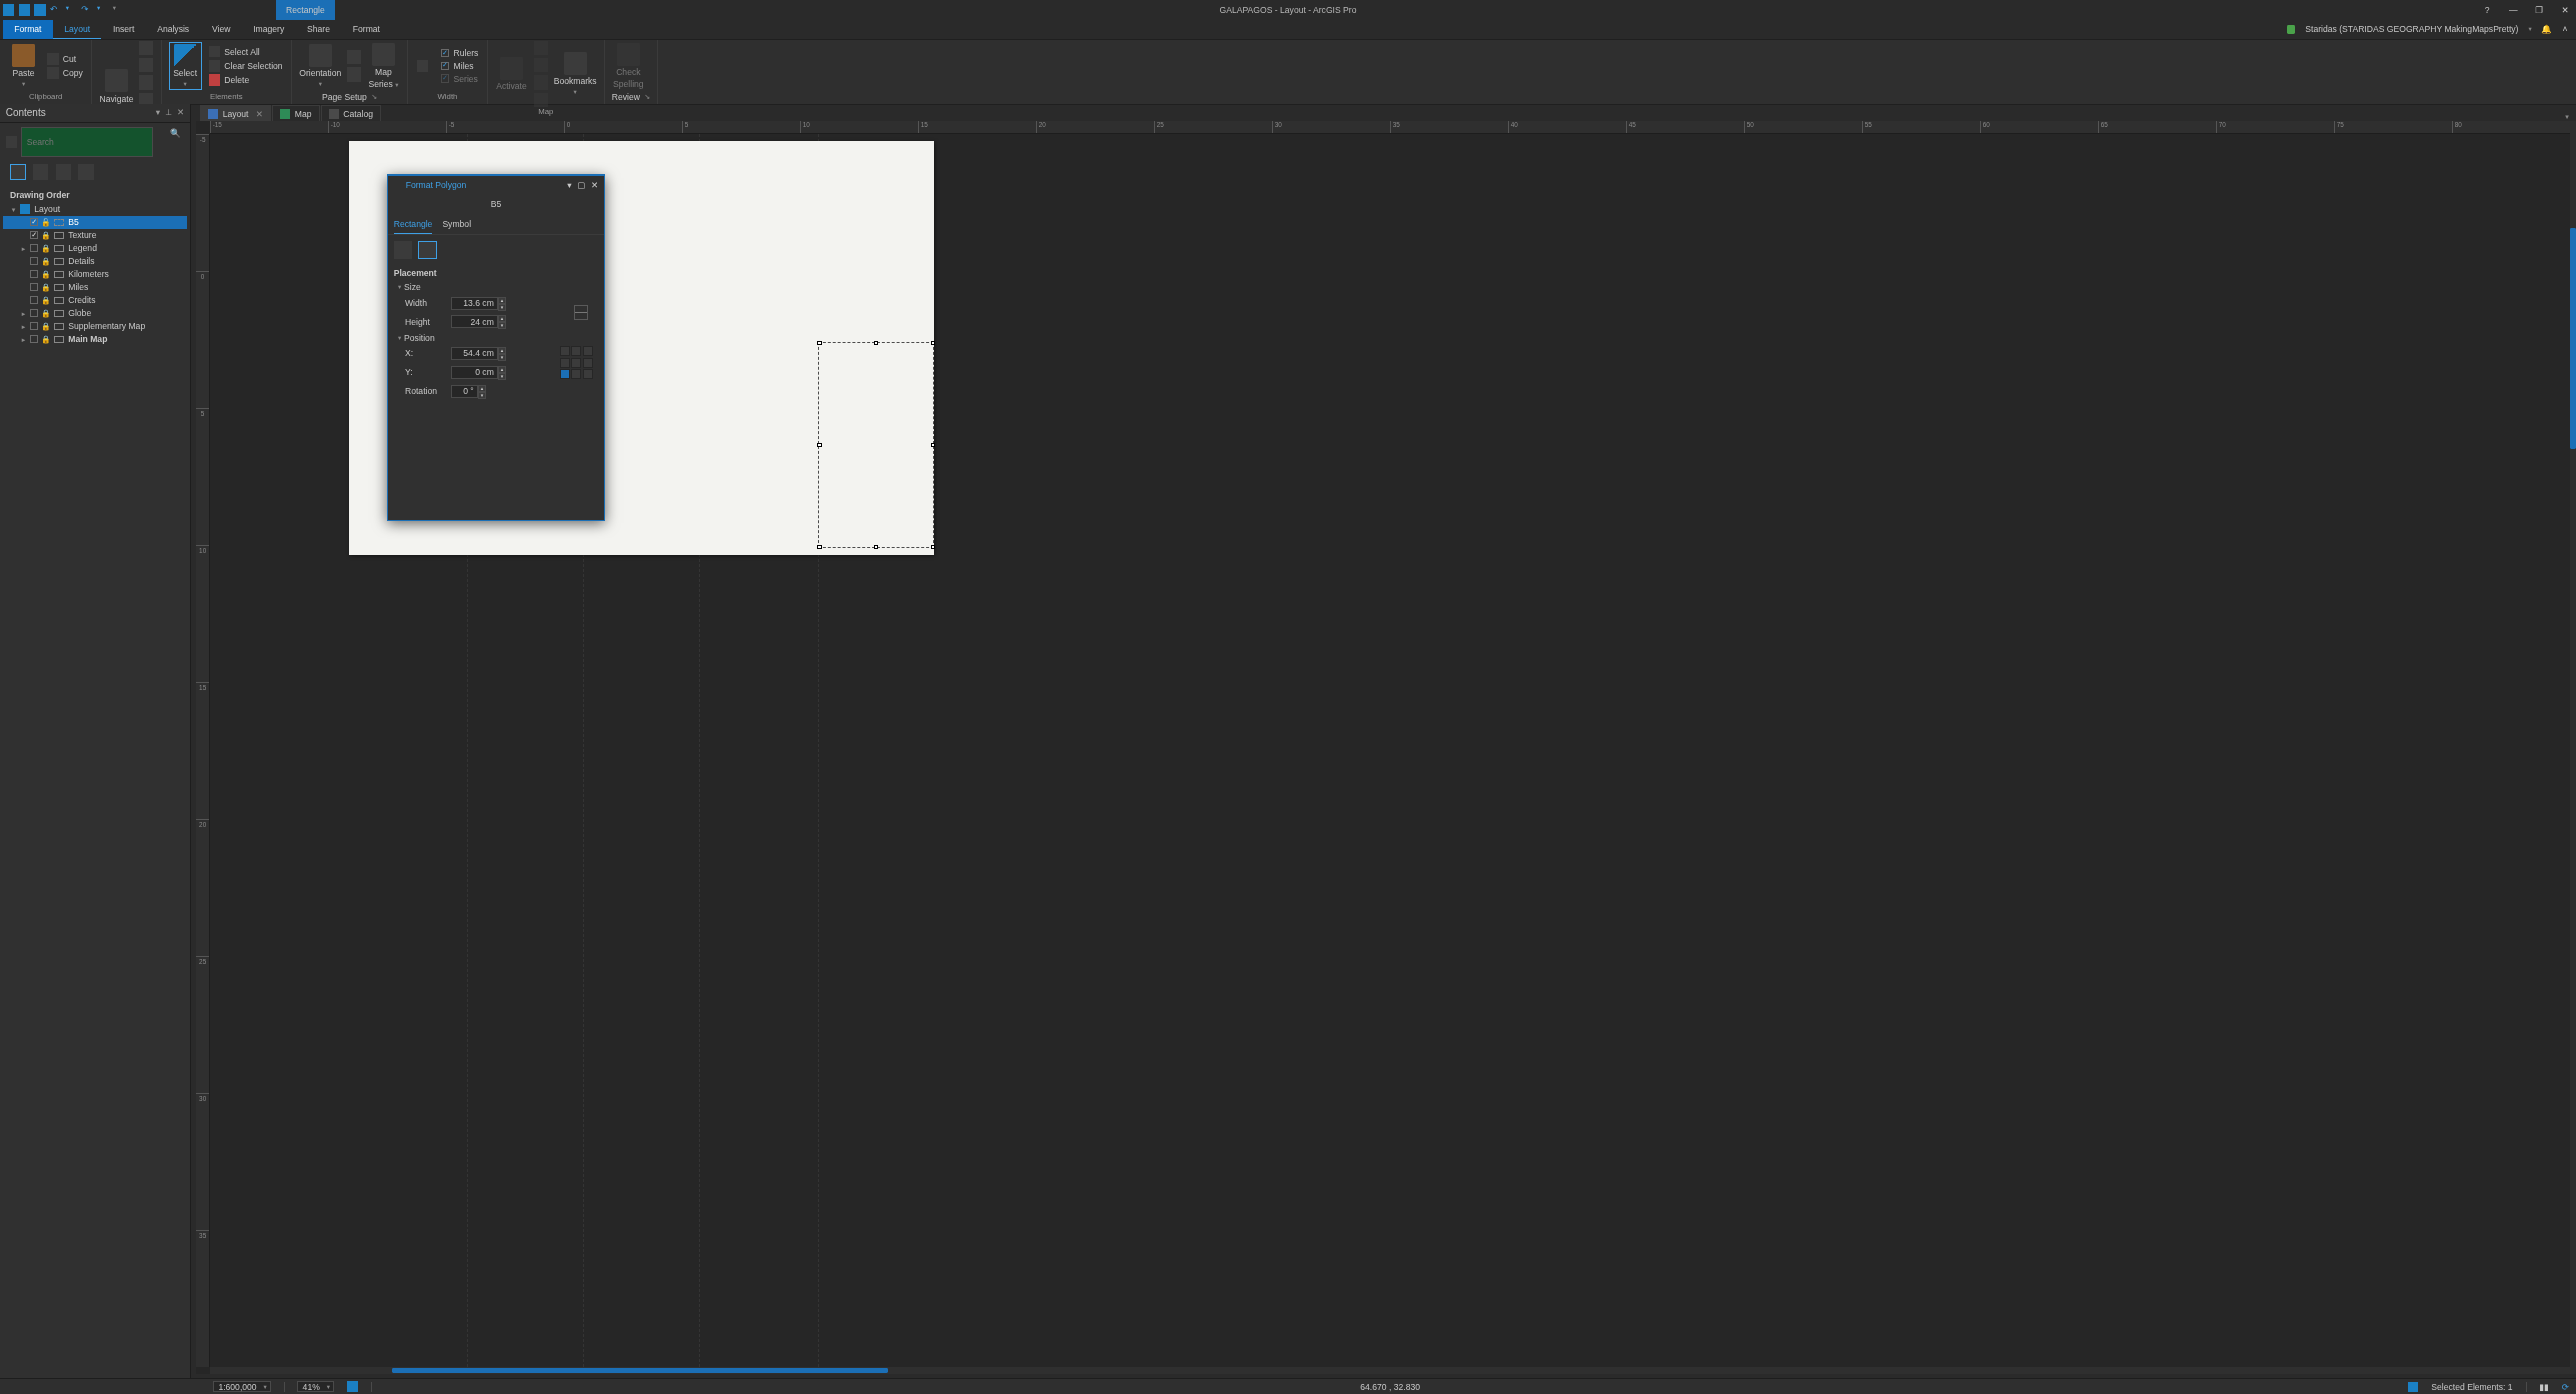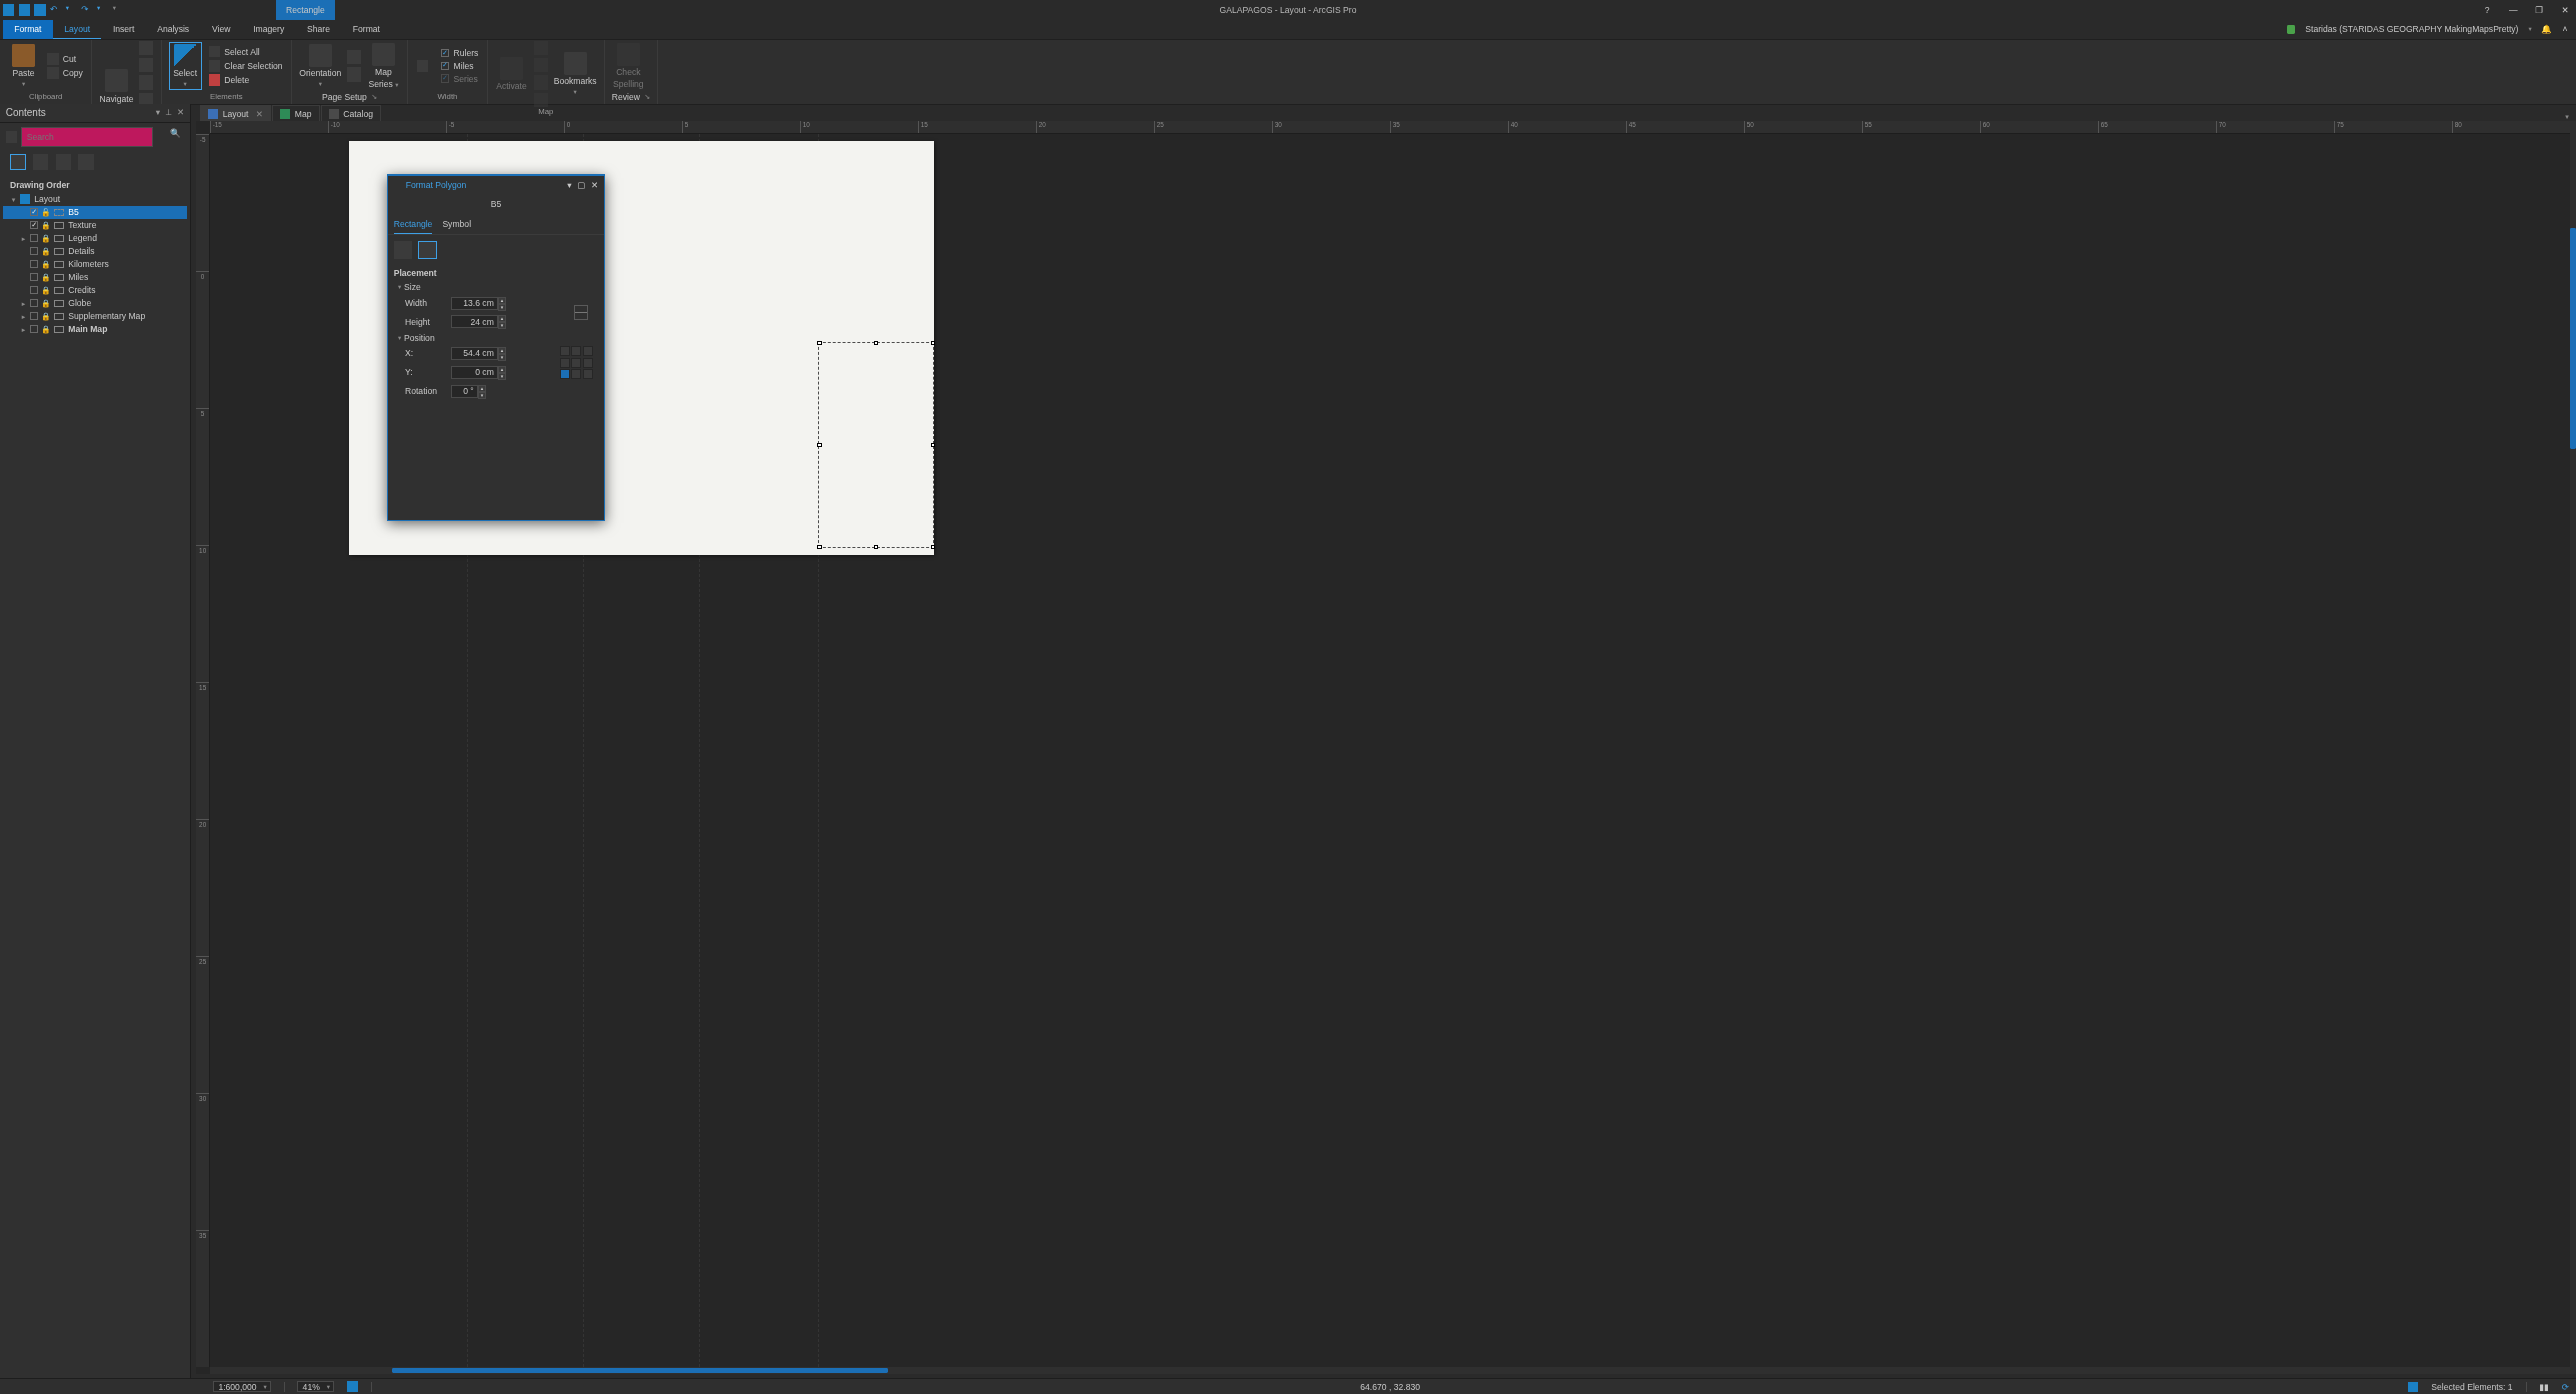--- a/index.html
+++ b/index.html
@@ -37,21 +37,21 @@
 .dim { opacity: .45; }
 .row-sic-only { display:flex; gap:2.9px; }
 .row-sic-only span { width:14.3px; height:14.3px; background:#3b3b3b; display:inline-block; }
 
 
 .content-area { position:absolute; left:0; top:104px; width:191px; bottom:14.3px; background:#303030; border-right:0.7px solid #1d1d1d; }
 .pane-header { height:18.6px; display:flex; align-items:center; padding: 0 5.7px; justify-content:space-between; border-bottom:0.7px solid #1d1d1d; }
 .pane-header .tools { display:flex; gap:5.7px; font-size:7.8px;}
 .search-row { padding: 4.3px 5.7px; display:flex; align-items:center; gap:4.3px; }
 .search-row .fic { width:11.4px; height:11.4px; display:inline-block; background:#3b3b3b; }
-.search-row input { flex:1; background: #be185d; border:0.7px solid #4a4a4a; height:20px; padding: 0 14.3px 0 4.3px; color:#c8c8c8; }
+.search-row input { flex:1; background: #14532d; border:0.7px solid #4a4a4a; height:30px; padding: 0 14.3px 0 4.3px; color:#c8c8c8; }
 .search-row .srch-wrap { position:relative; flex:1; }
 .search-row .mag { position:absolute; right:2.9px; top:1.4px; font-size:8.6px; color:#888; }
 .view-toolbar { padding: 2.9px 10px; display:flex; gap:7.1px; }
 .view-toolbar span { width:15.7px; height:15.7px; background:#3b3b3b; display:inline-block; border:0.7px solid transparent;}
 .view-toolbar span.sel { border-color:#3ea0e6; }
 .section-lbl { padding: 7.1px 10px 2.9px; font-weight:700; }
 .tree { padding: 0 2.9px; }
 .tree-row { display:flex; align-items:center; height:13px; gap:2.9px; padding-left:4.3px; }
 .tree-row .tw { width:7.1px; text-align:center; color:#8a8a8a; font-size:7.1px; }
 .tree-row .cb { width:8.6px; height:8.6px; border:0.7px solid #6a6a6a; display:inline-flex; align-items:center; justify-content:center; }

